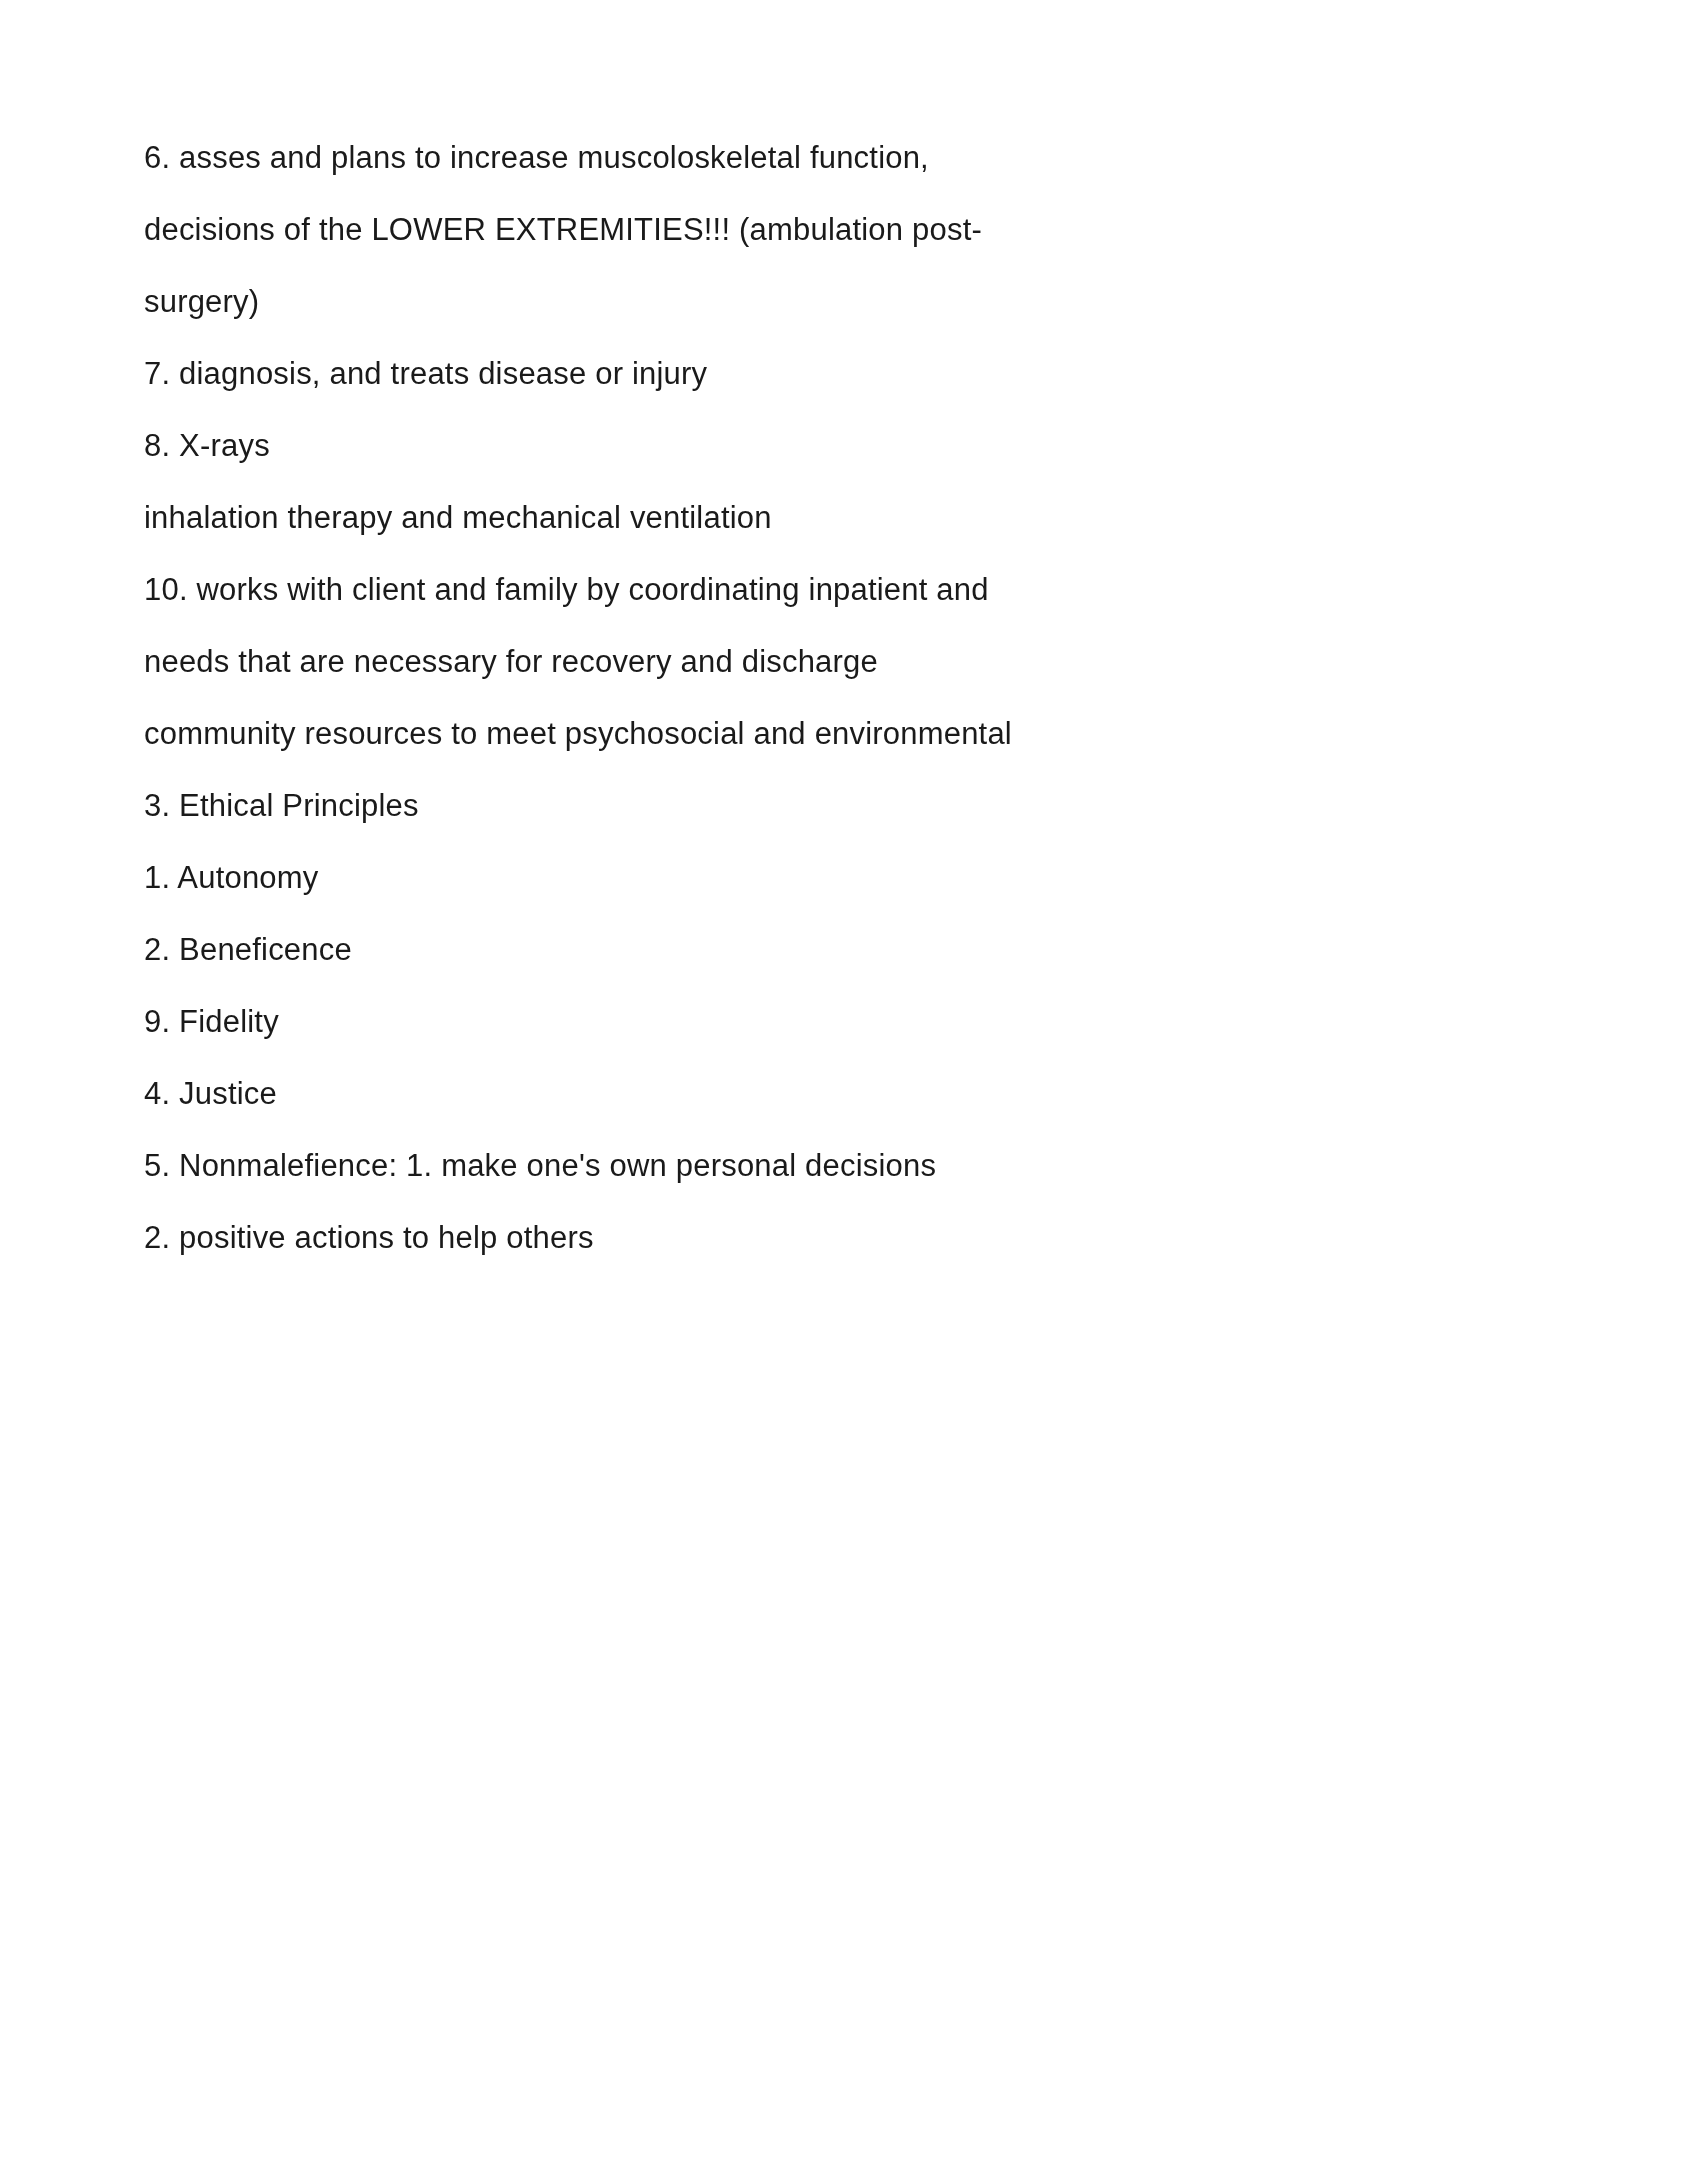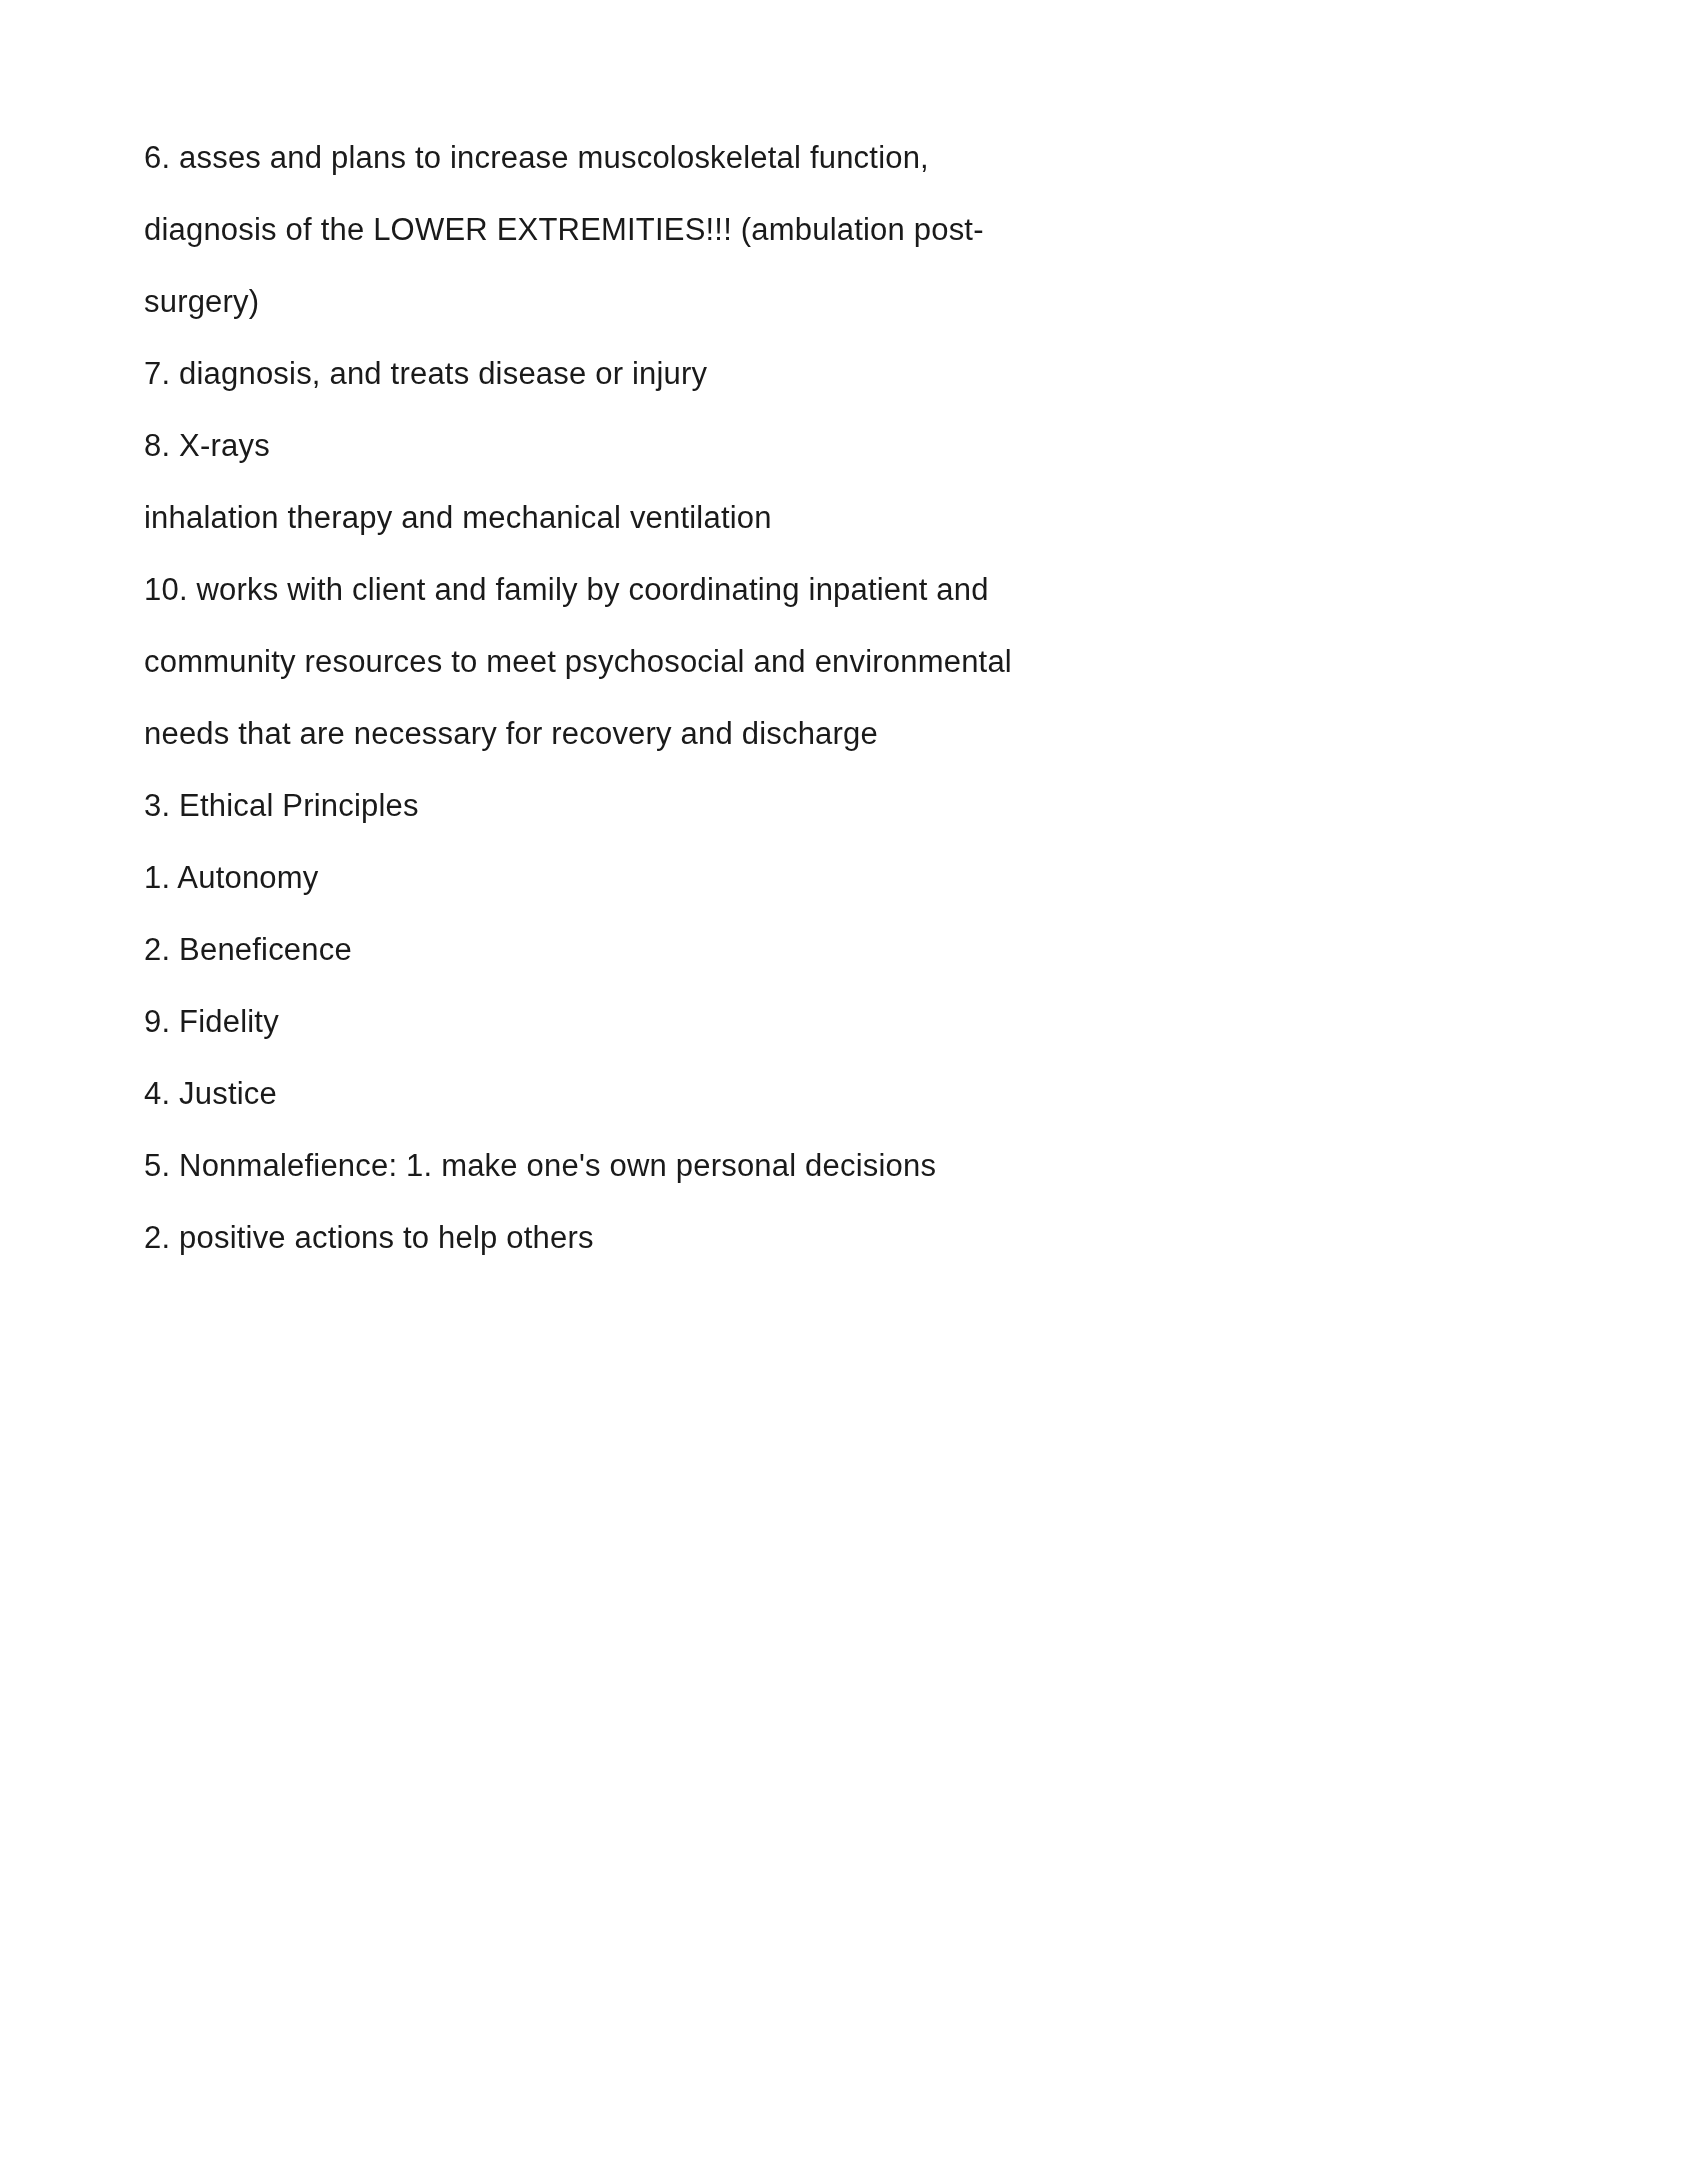--- a/index.html
+++ b/index.html
@@ -34,28 +34,28 @@
   }
   .line .seg { font-weight: 400; }
   .line .seg.bold { font-weight: 400; }
 </style>
 </head>
 <body>
 
 <div class="page">
   <div class="text-block">
       <p class="line"><span class="seg">6. asses and plans to increase muscoloskeletal function,</span></p>
-      <p class="line"><span class="seg">diagnosis of the LOWER EXTREMITIES!!! (ambulation post-</span></p>
+      <p class="line"><span class="seg">decisions of the LOWER EXTREMITIES!!! (ambulation post-</span></p>
       <p class="line"><span class="seg">surgery)</span></p>
       <p class="line"><span class="seg">7. diagnosis, and treats disease or injury</span></p>
       <p class="line"><span class="seg">8. X-rays</span></p>
       <p class="line"><span class="seg">inhalation therapy and mechanical ventilation</span></p>
       <p class="line"><span class="seg">10. works with client and family by coordinating inpatient and</span></p>
+      <p class="line"><span class="seg">needs that are necessary for recovery and discharge</span></p>
       <p class="line"><span class="seg">community resources to meet psychosocial and environmental</span></p>
-      <p class="line"><span class="seg">needs that are necessary for recovery and discharge</span></p>
       <p class="line"><span class="seg">3. </span><span class="seg bold">Ethical Principles</span></p>
       <p class="line"><span class="seg bold">1. Autonomy</span></p>
       <p class="line"><span class="seg bold">2. Beneficence</span></p>
       <p class="line"><span class="seg bold">9. Fidelity</span></p>
       <p class="line"><span class="seg bold">4. Justice</span></p>
       <p class="line"><span class="seg bold">5. Nonmalefience:</span><span class="seg"> 1. make one's own personal decisions</span></p>
       <p class="line"><span class="seg">2. positive actions to help others</span></p>
     </div>
 </div>
 

